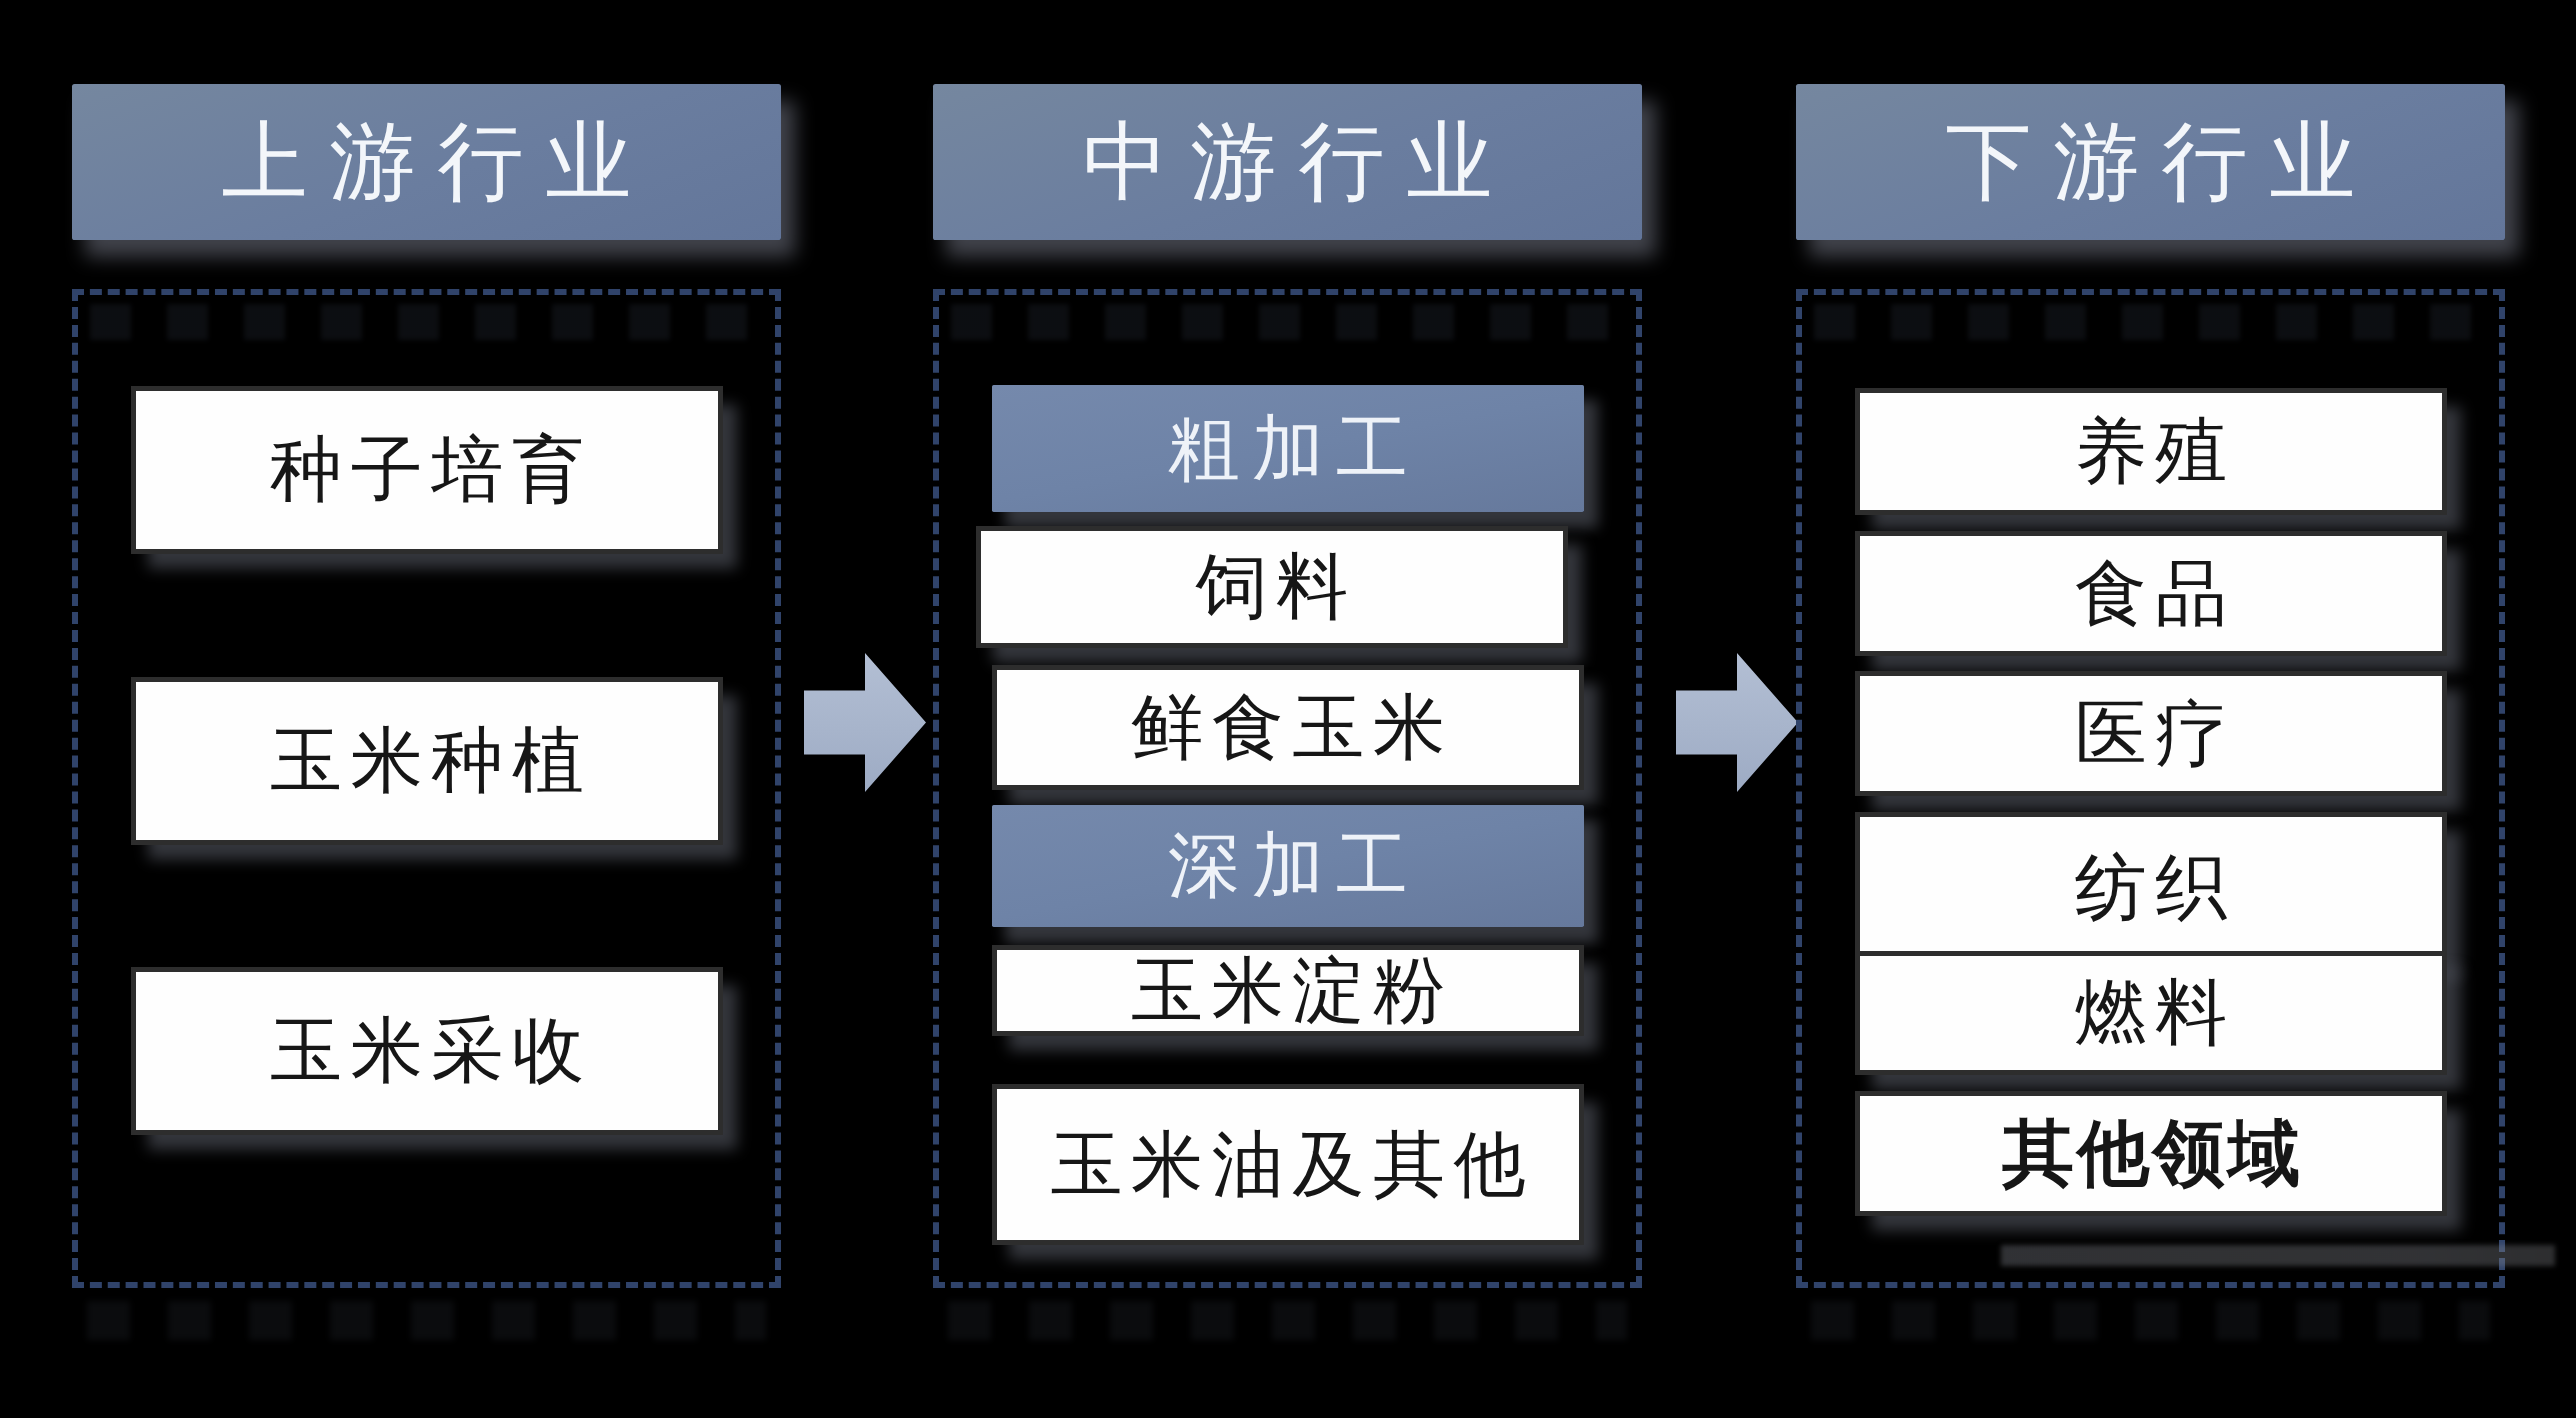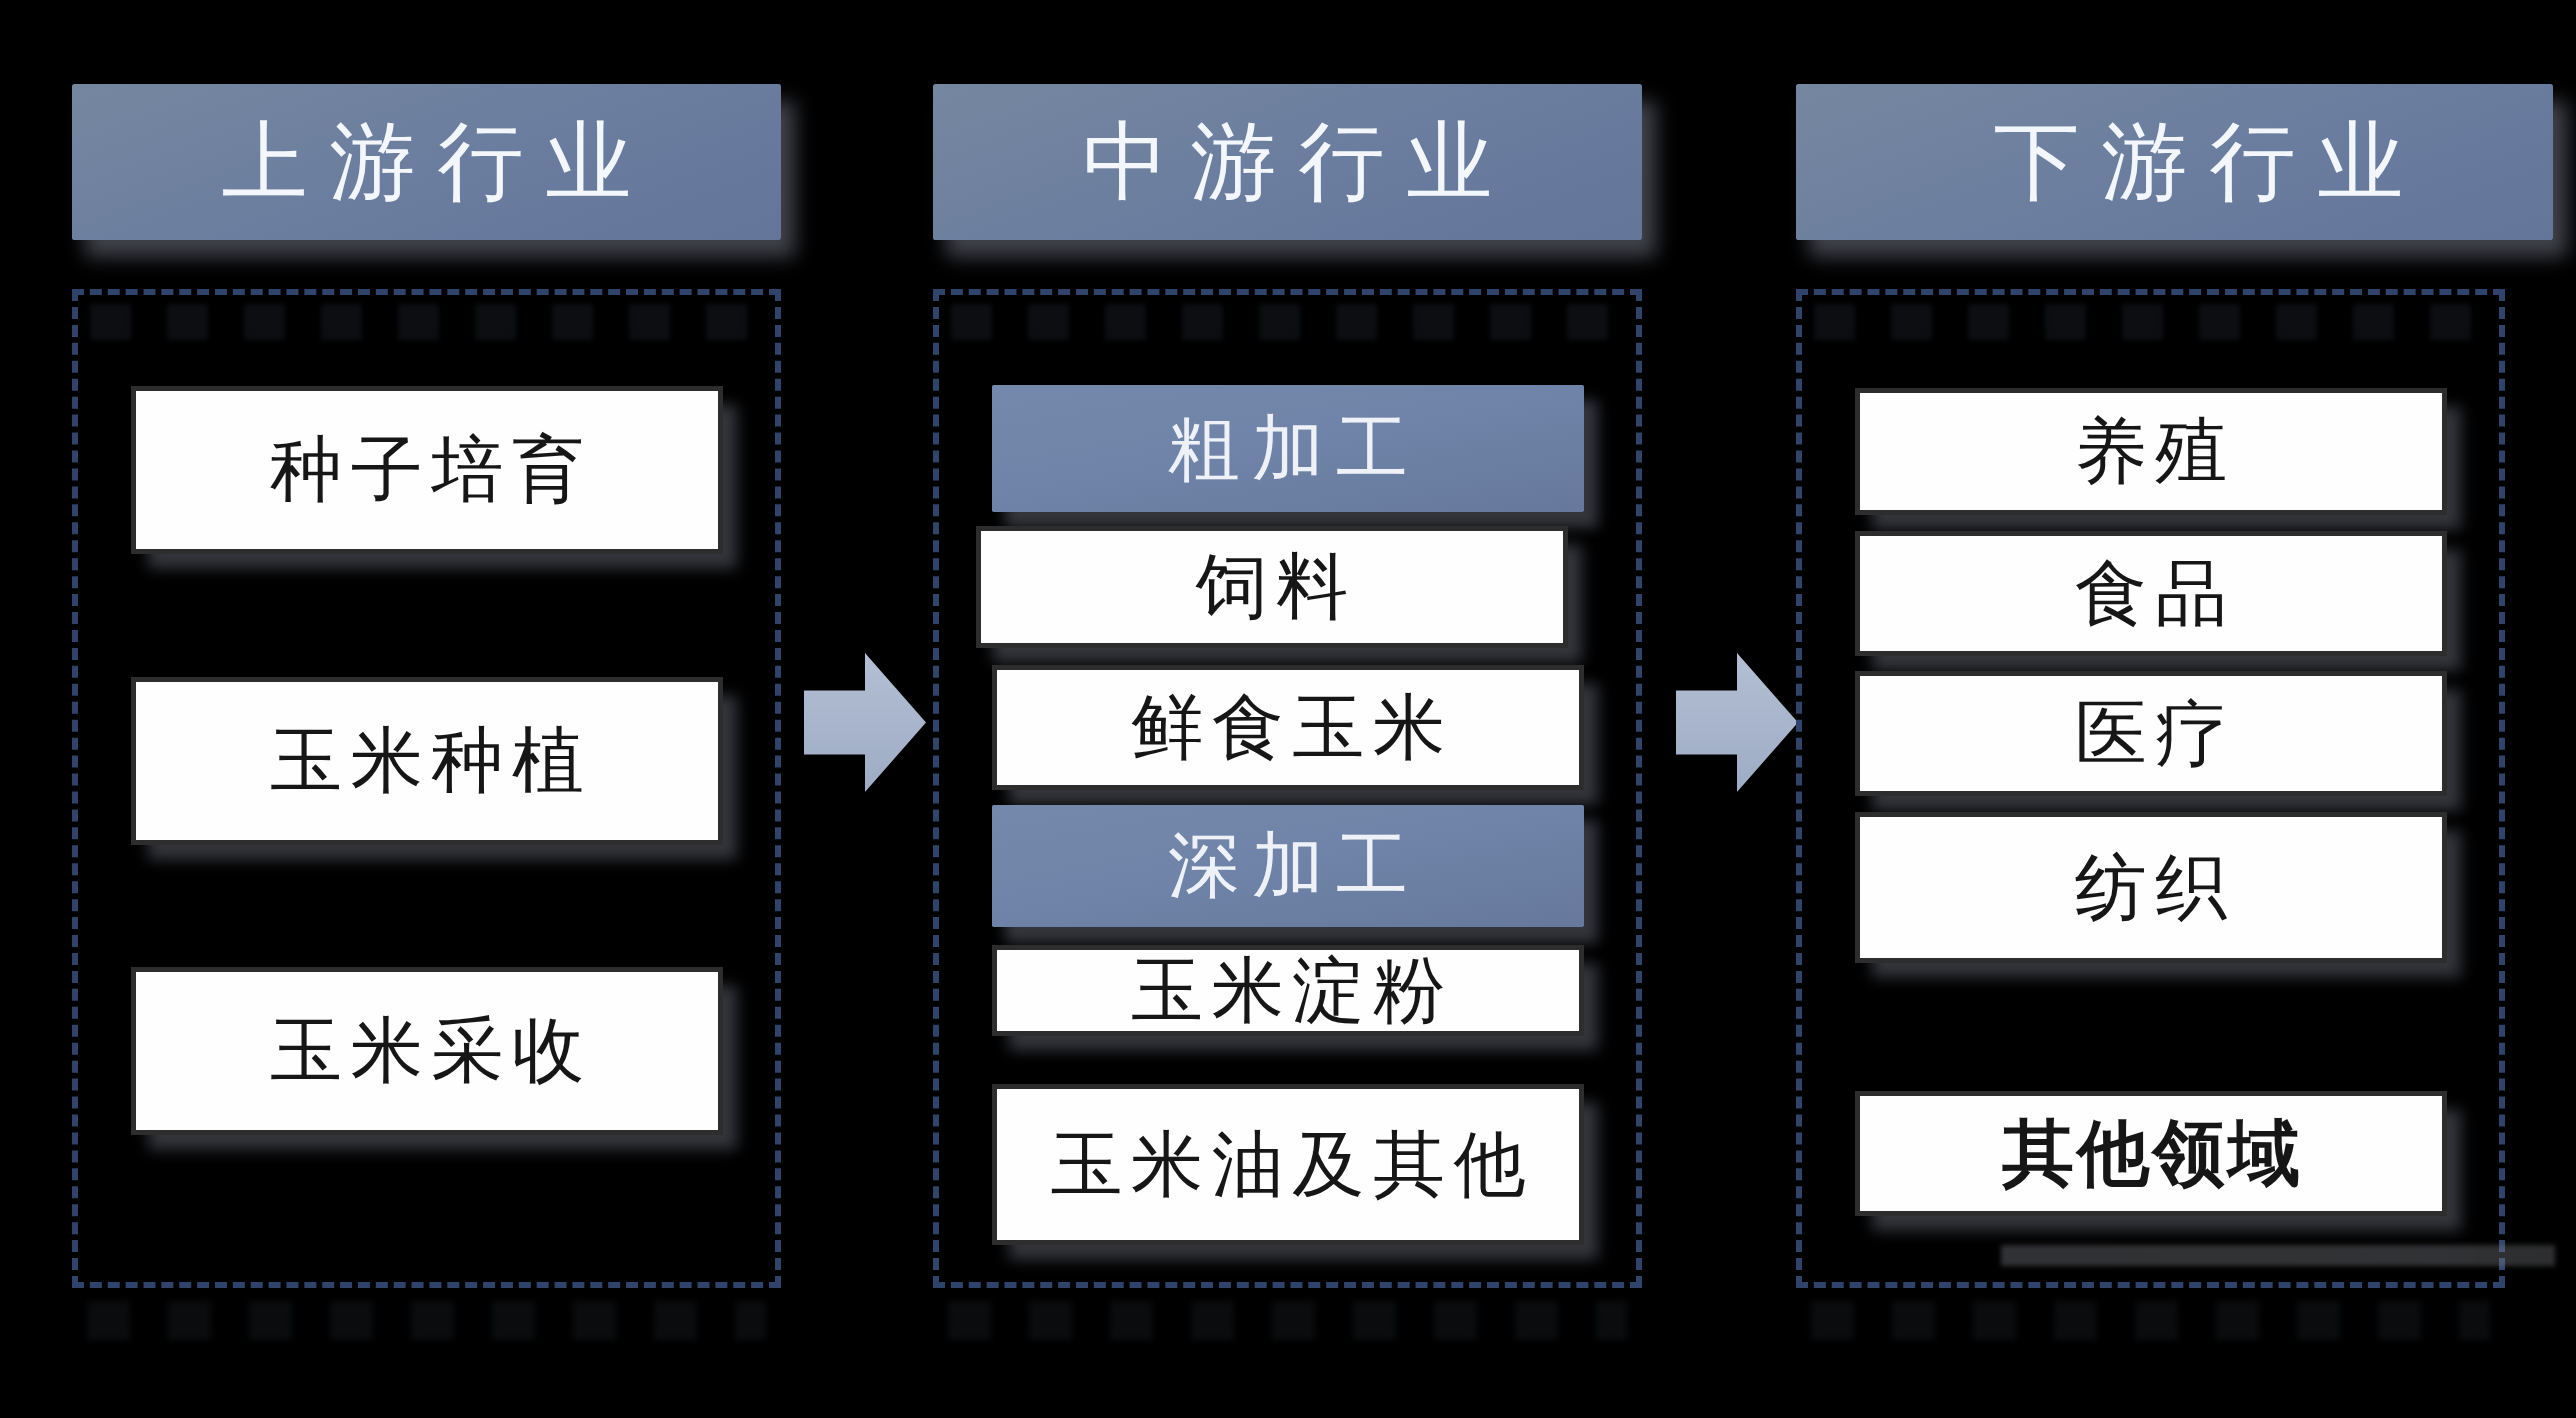--- a/index.html
+++ b/index.html
@@ -133,36 +133,39 @@
   </div>
   <div class="box" style="left:992px; top:945px; height:91px;justify-content:center;">
     <span>玉米淀粉</span>
   </div>
   <div class="box" style="left:992px; top:1084px; height:161px;">
     <span>玉米油及其他</span>
   </div>
 
   <div class="flow-arrow" style="left:1676px; top:653px;"></div>
 
-  <div class="col-header" style="left:1796px;padding-left:48px;">
+  <div class="col-header" style="left:1796px;">
     <span>下游行业</span>
   </div>
   <div class="panel" style="left:1796px;"></div>
   <div class="box" style="left:1855px; top:388px; height:127px;">
     <span>养殖</span>
   </div>
   <div class="box" style="left:1855px; top:531px; height:125px;">
     <span>食品</span>
   </div>
   <div class="box" style="left:1855px; top:671px; height:125px;">
     <span>医疗</span>
   </div>
   <div class="box" style="left:1855px; top:812px; height:151px;">
     <span>纺织</span>
   </div>
+  <div class="box" style="left:1855px; top:951px; height:124px;">
+    <span>燃料</span>
+  </div>
   <div class="box bold" style="left:1855px; top:1091px; height:125px;">
     <span>其他领域</span>
   </div>
 
   <div class="smudge"></div>
 
 </div>
 
 
 </body></html>

